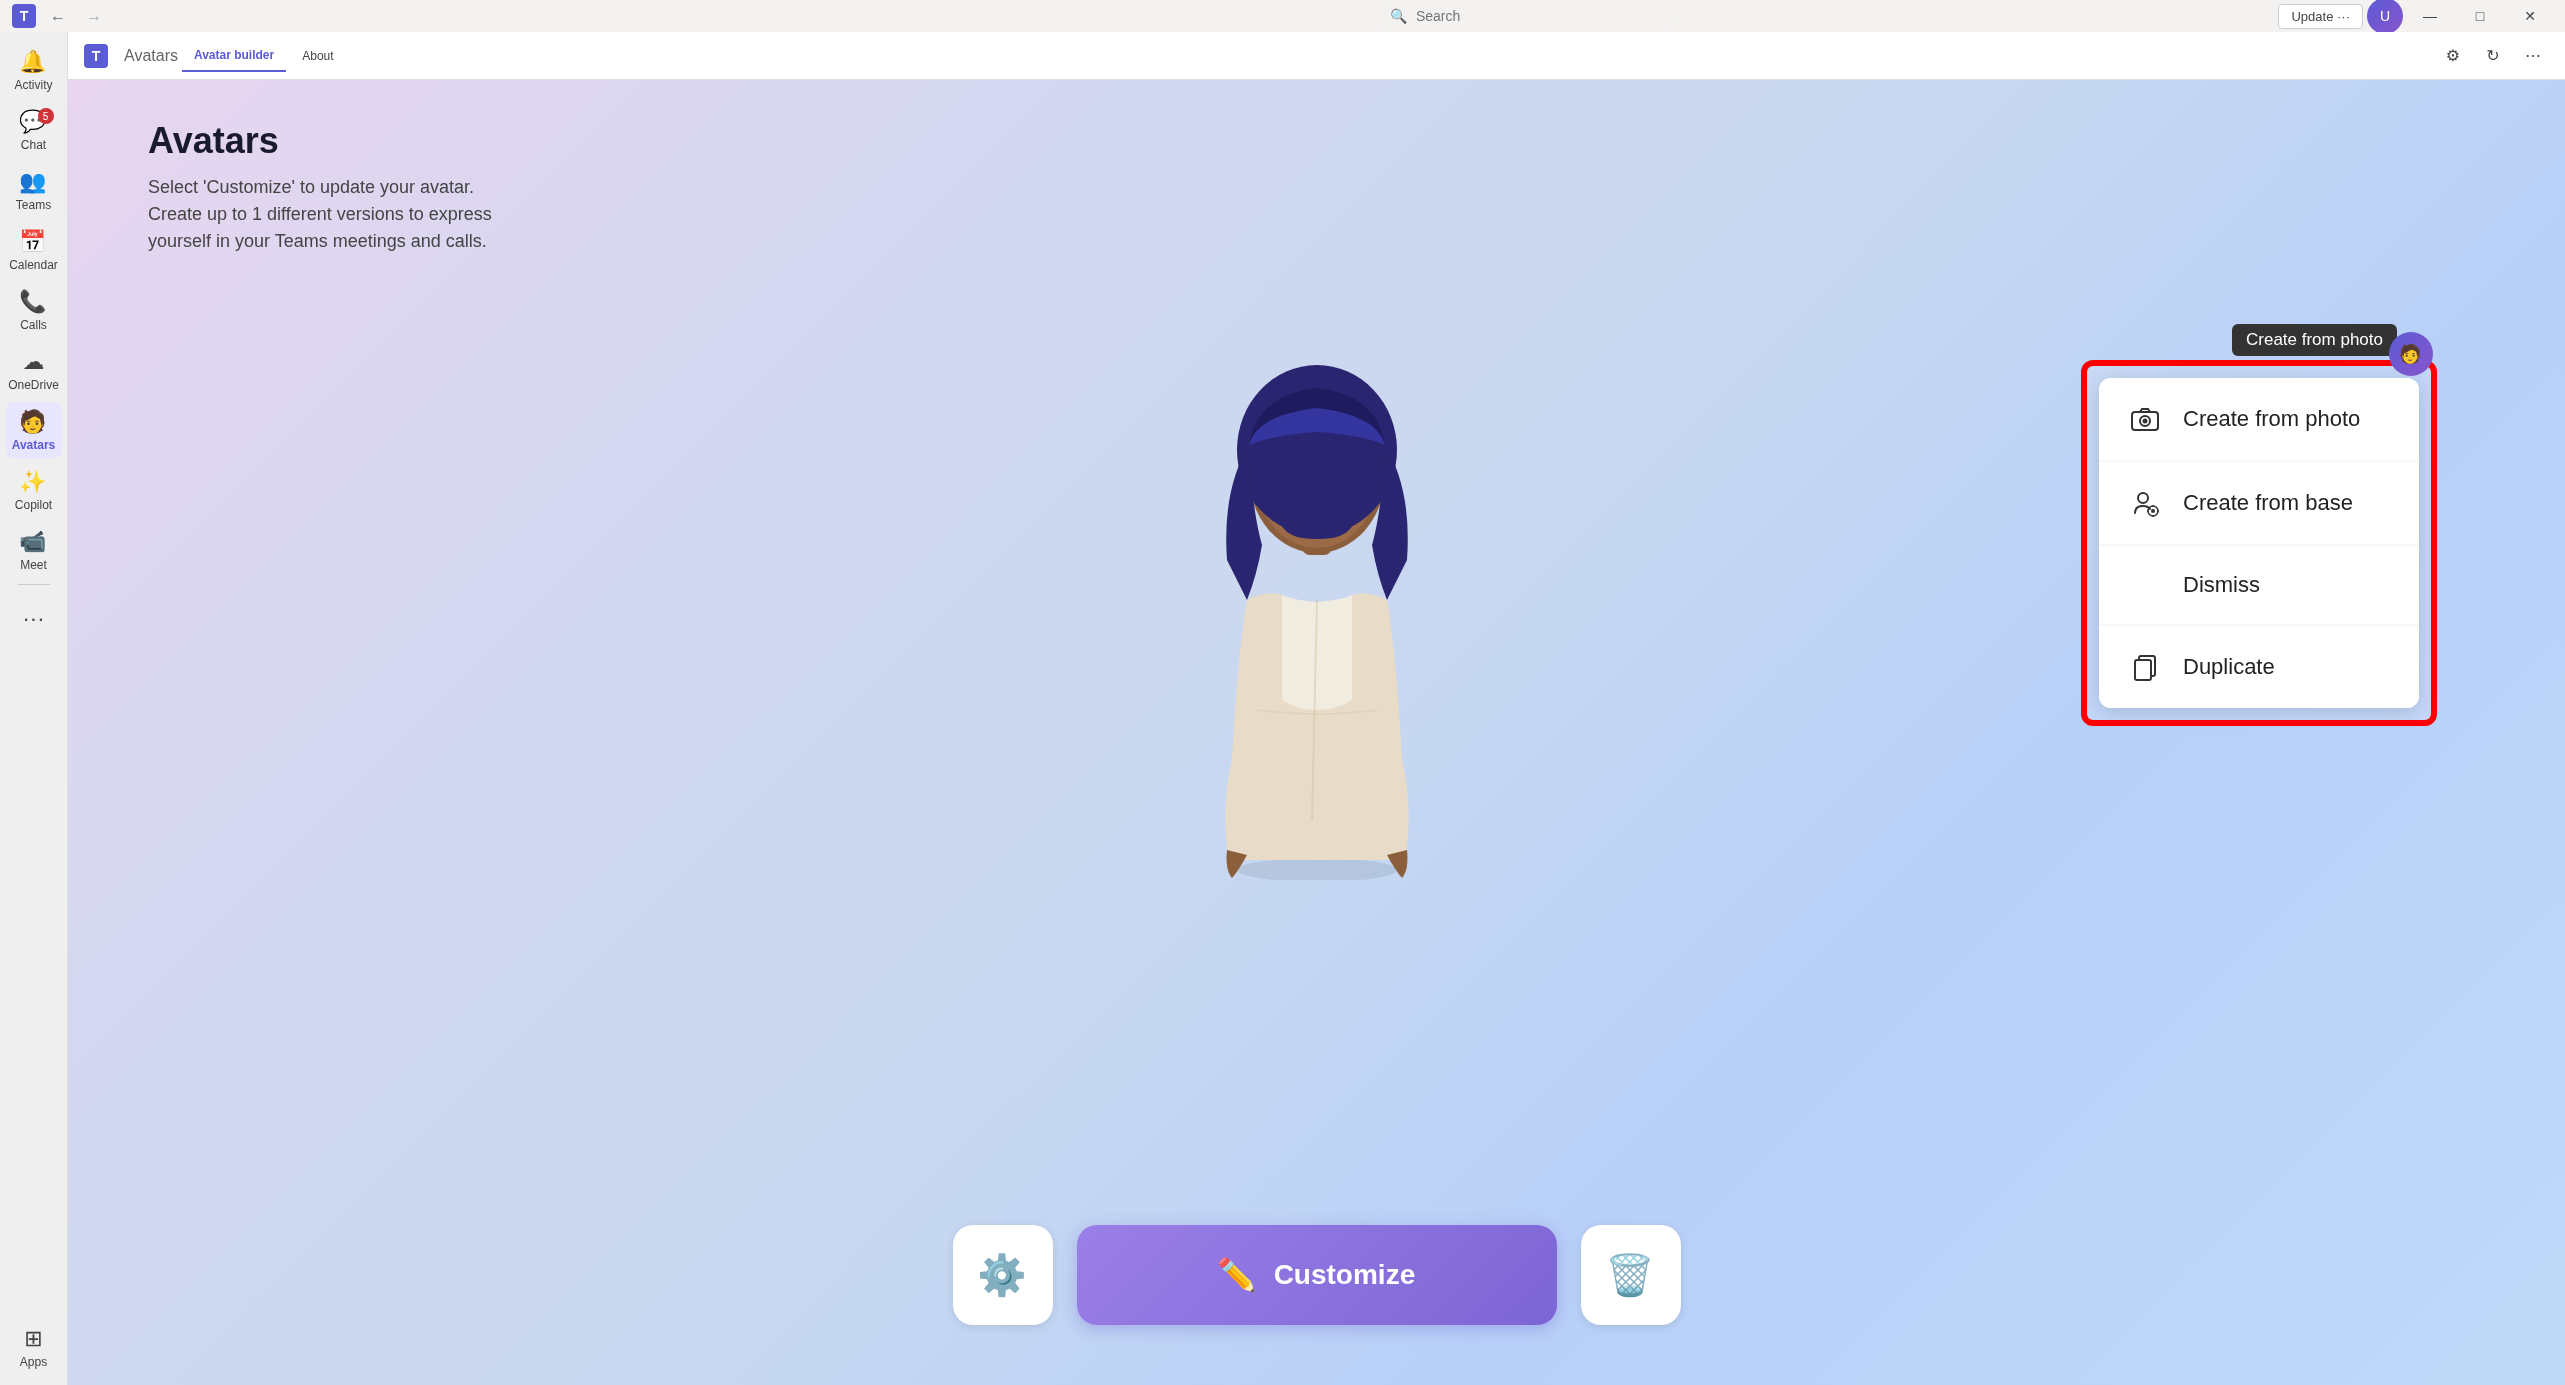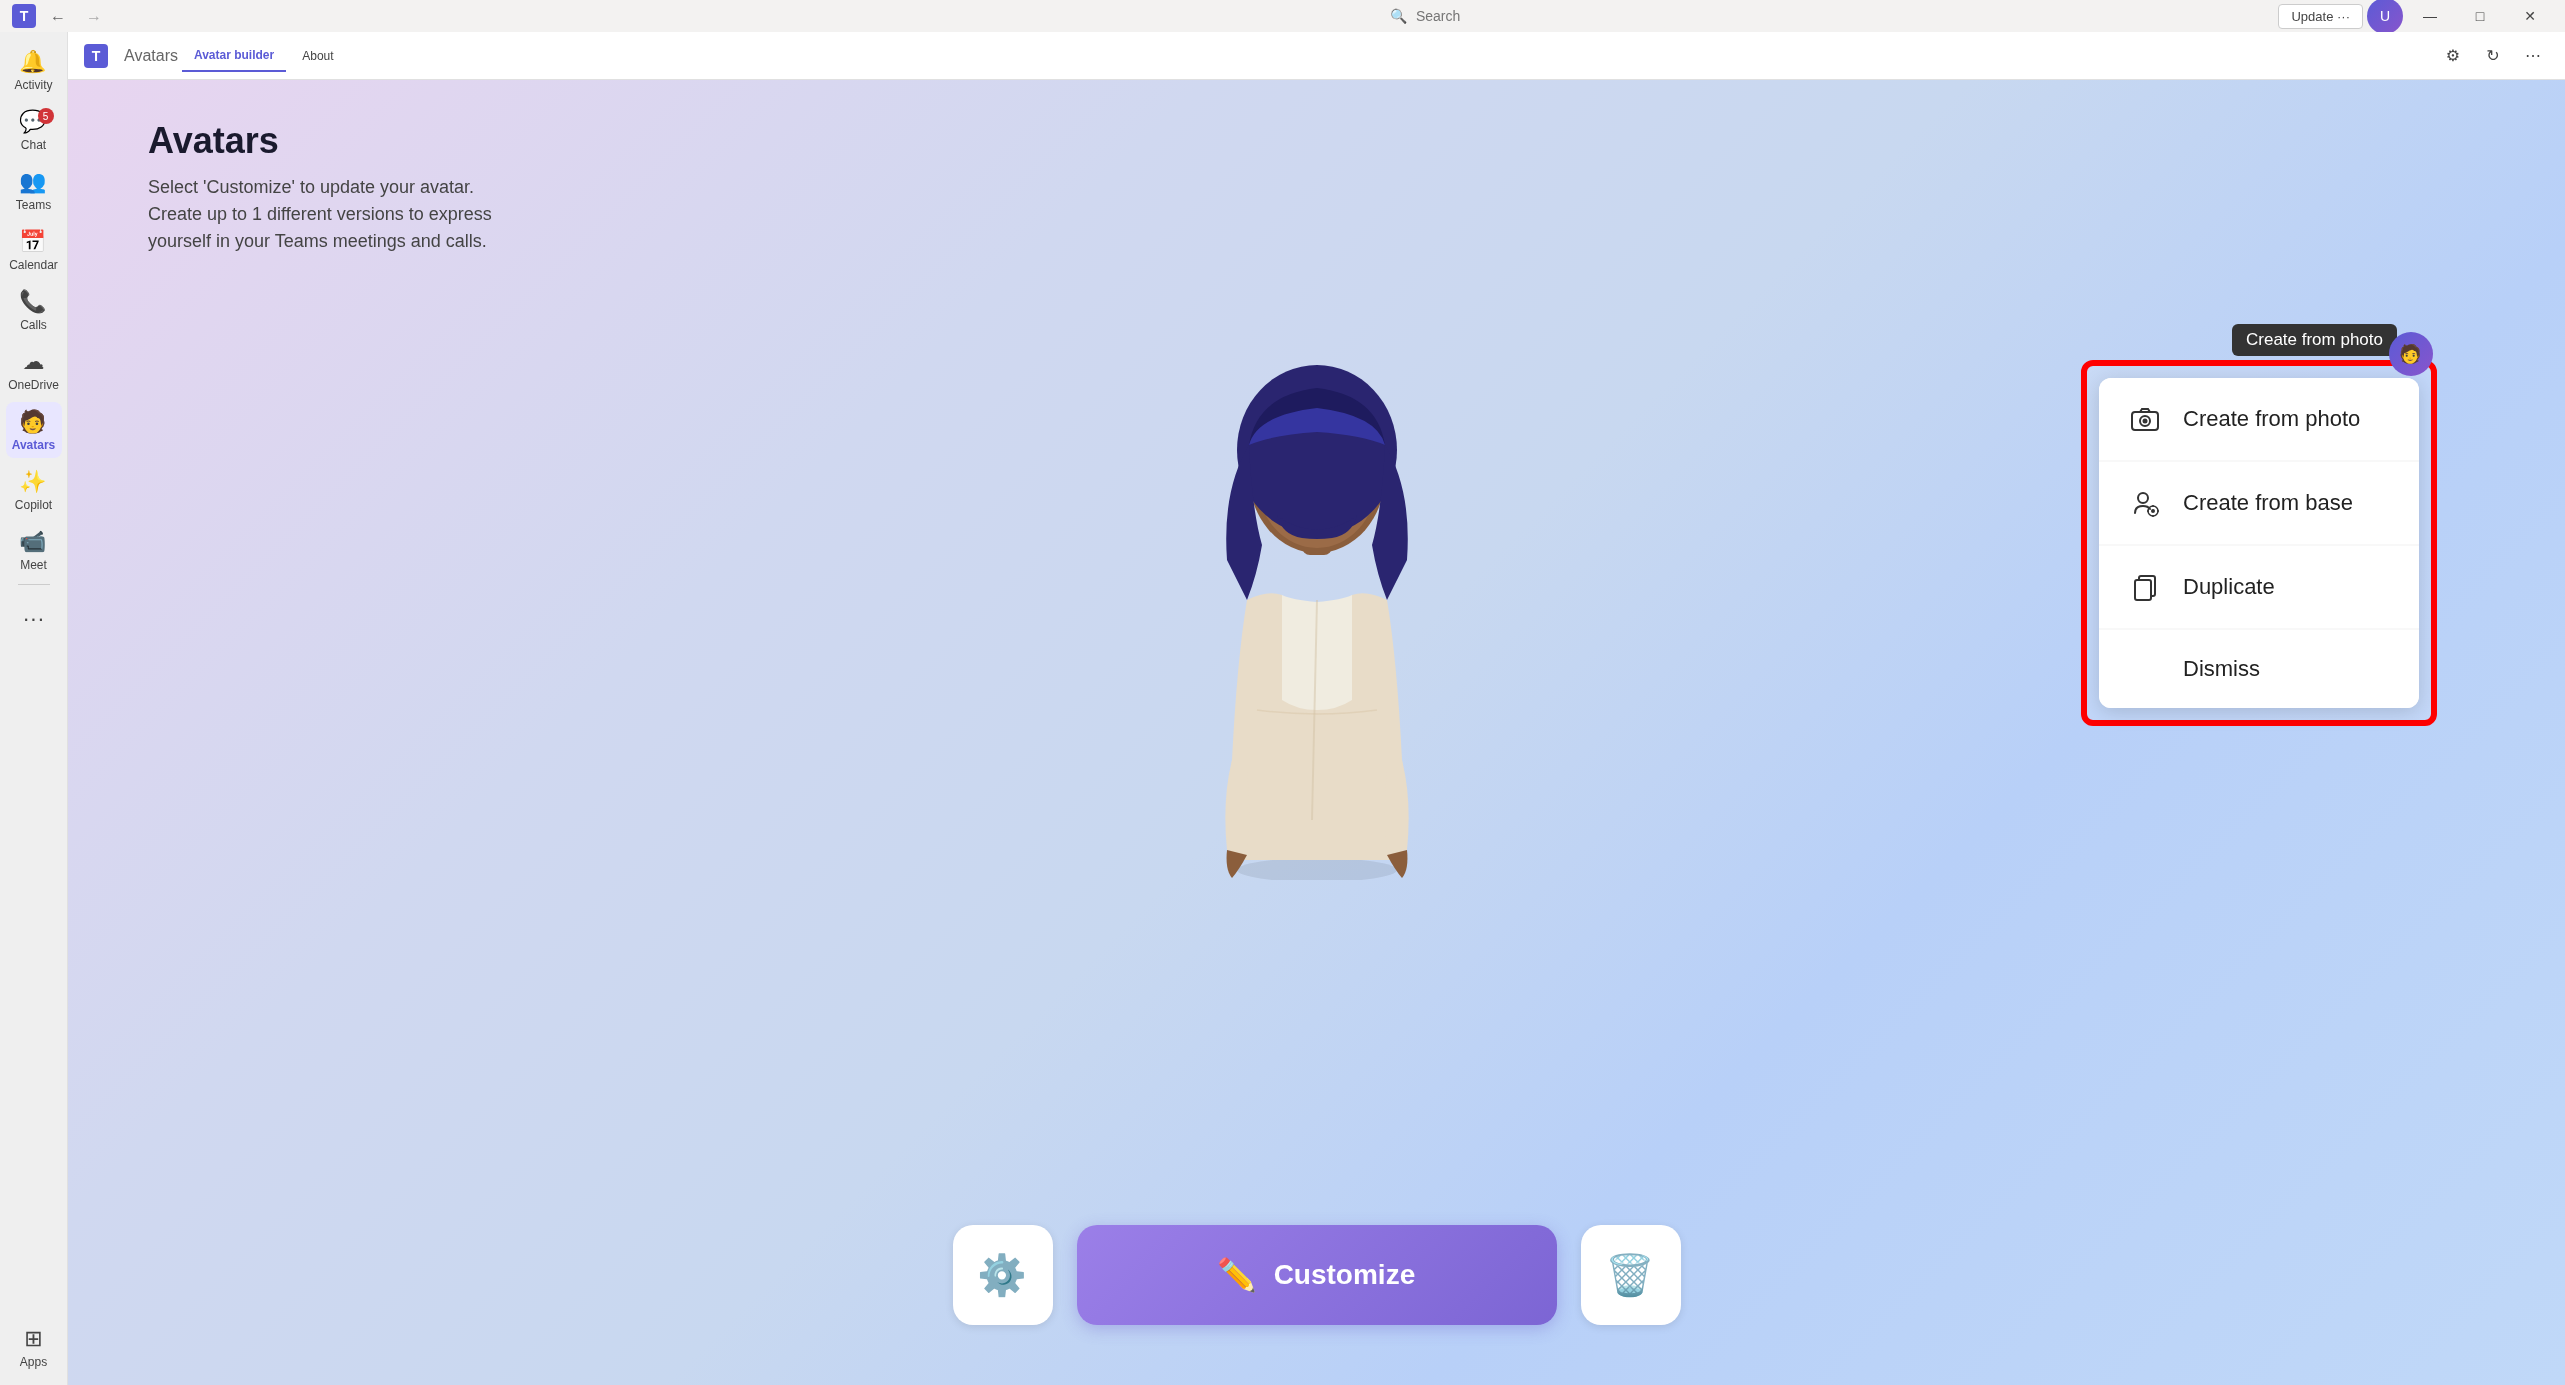--- a/index.html
+++ b/index.html
@@ -609,33 +609,33 @@
                     <line x1="23" y1="17" x2="23" y2="19" stroke="#333" stroke-width="1.5"></line>
                     <line x1="23" y1="27" x2="23" y2="29" stroke="#333" stroke-width="1.5"></line>
                     <line x1="17" y1="23" x2="19" y2="23" stroke="#333" stroke-width="1.5"></line>
                     <line x1="27" y1="23" x2="29" y2="23" stroke="#333" stroke-width="1.5"></line>
                   </svg>
                 </span>
                 <span class="context-menu-item-label">Create from base</span>
               </div>
 
               <div class="context-menu-item">
+                <span class="context-menu-item-icon" style="width:36px;"></span>
+                <span class="context-menu-item-label">Dismiss</span>
+              </div>
+
+              <div class="context-menu-item">
                 <span class="context-menu-item-icon">
                   <svg width="30" height="30" viewBox="0 0 30 30" fill="none">
                     <rect x="9" y="4" width="16" height="20" rx="2" stroke="#333" stroke-width="2"></rect>
                     <rect x="5" y="8" width="16" height="20" rx="2" stroke="#333" stroke-width="2" fill="white"></rect>
                   </svg>
                 </span>
                 <span class="context-menu-item-label">Duplicate</span>
               </div>
-
-              <div class="context-menu-item">
-                <span class="context-menu-item-icon" style="width:36px;"></span>
-                <span class="context-menu-item-label">Dismiss</span>
-              </div>
             </div>
           </div>
         </div>
 
       </div>
     </div>
   </div>
 </div>
 
 </body></html>

